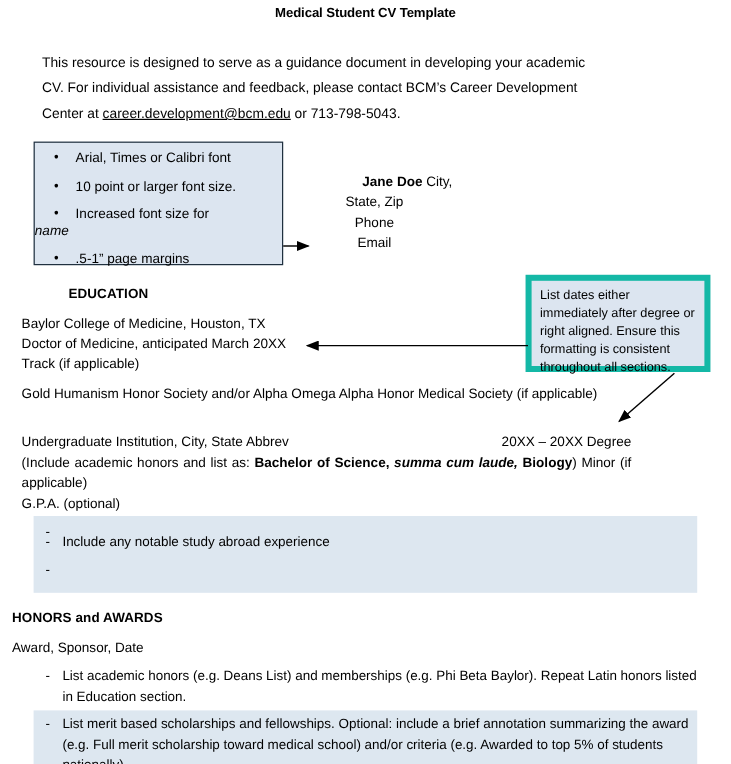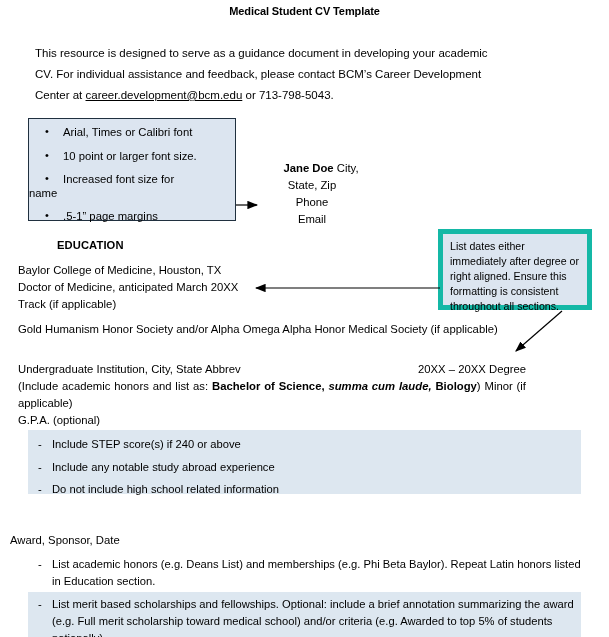--- a/index.html
+++ b/index.html
@@ -74,39 +74,39 @@
   }
   .tipbox li .bull {
     position: absolute;
     left: 16px;
     top: -1px;
     font-size: 11px;
   }
   .tipbox li .wrapword {
     display: block;
     margin-left: -34px;
+    font-style: italic;
   }
 
   
   .nameblock {
     position: absolute;
     left: 247px;
     top: 144px;
     width: 130px;
     text-align: center;
     font-size: 11.3px;
     line-height: 1.52;
   }
   .nameblock .nm {
     font-weight: bold;
   }
   .nameblock .line1 {
-    text-align: center;
+    text-align: right;
     padding-left: 18px;
-    margin-top: 16px;
   }
 
   
   .callout {
     position: absolute;
     left: 438px;
     top: 229px;
     width: 154px;
     height: 81px;
     background: #dce5f0;
@@ -303,25 +303,26 @@
   <div class="undergrad">
     <div class="ug-row">
       <span>Undergraduate Institution, City, State Abbrev</span>
       <span class="ug-dates">20XX – 20XX Degree</span>
     </div>
     <div class="ug-just"><span>(Include academic honors and list as: </span><span class="b">Bachelor of Science,</span><span class="bi"> summa cum laude,</span><span class="b"> Biology</span><span>) Minor (if applicable)</span></div>
     <div>G.P.A. (optional)</div>
   </div>
 
   <div class="shade1">
-    <div class="dashrow"><span class="dash">-</span><span>Include STEP score(s) if 240 or above</span></div>
+    <div class="dashrow"><span class="dash">-</span></div>
     <div class="dashrow"><span class="dash">-</span><span>Include any notable study abroad experience</span></div>
-    <div class="dashrow"><span class="dash">-</span><span>Do not include high school related information</span></div>
-  </div>
-
+    <div class="dashrow"><span class="dash">-</span></div>
+  </div>
+
+  <div class="sec-honors">HONORS and AWARDS</div>
   <div class="award-line">Award, Sponsor, Date</div>
 
   <div class="honors-b1">
     <div class="hrow"><span class="dash">-</span><span>List academic honors </span><span class="i">(e.g. Deans List</span><span>) and memberships </span><span class="i">(e.g. Phi Beta Baylor</span><span>). Repeat  Latin honors listed in Education section.</span></div>
   </div>
 
   <div class="honors-b2">
     <div class="hrow"><span class="dash">-</span><span>List merit based scholarships and fellowships. Optional: include a brief annotation summarizing the award (</span><span class="i">e.g. Full merit scholarship toward medical school</span><span>) and/or criteria (</span><span class="i">e.g. Awarded to top 5% of students nationally</span><span>)</span></div>
   </div>
 

